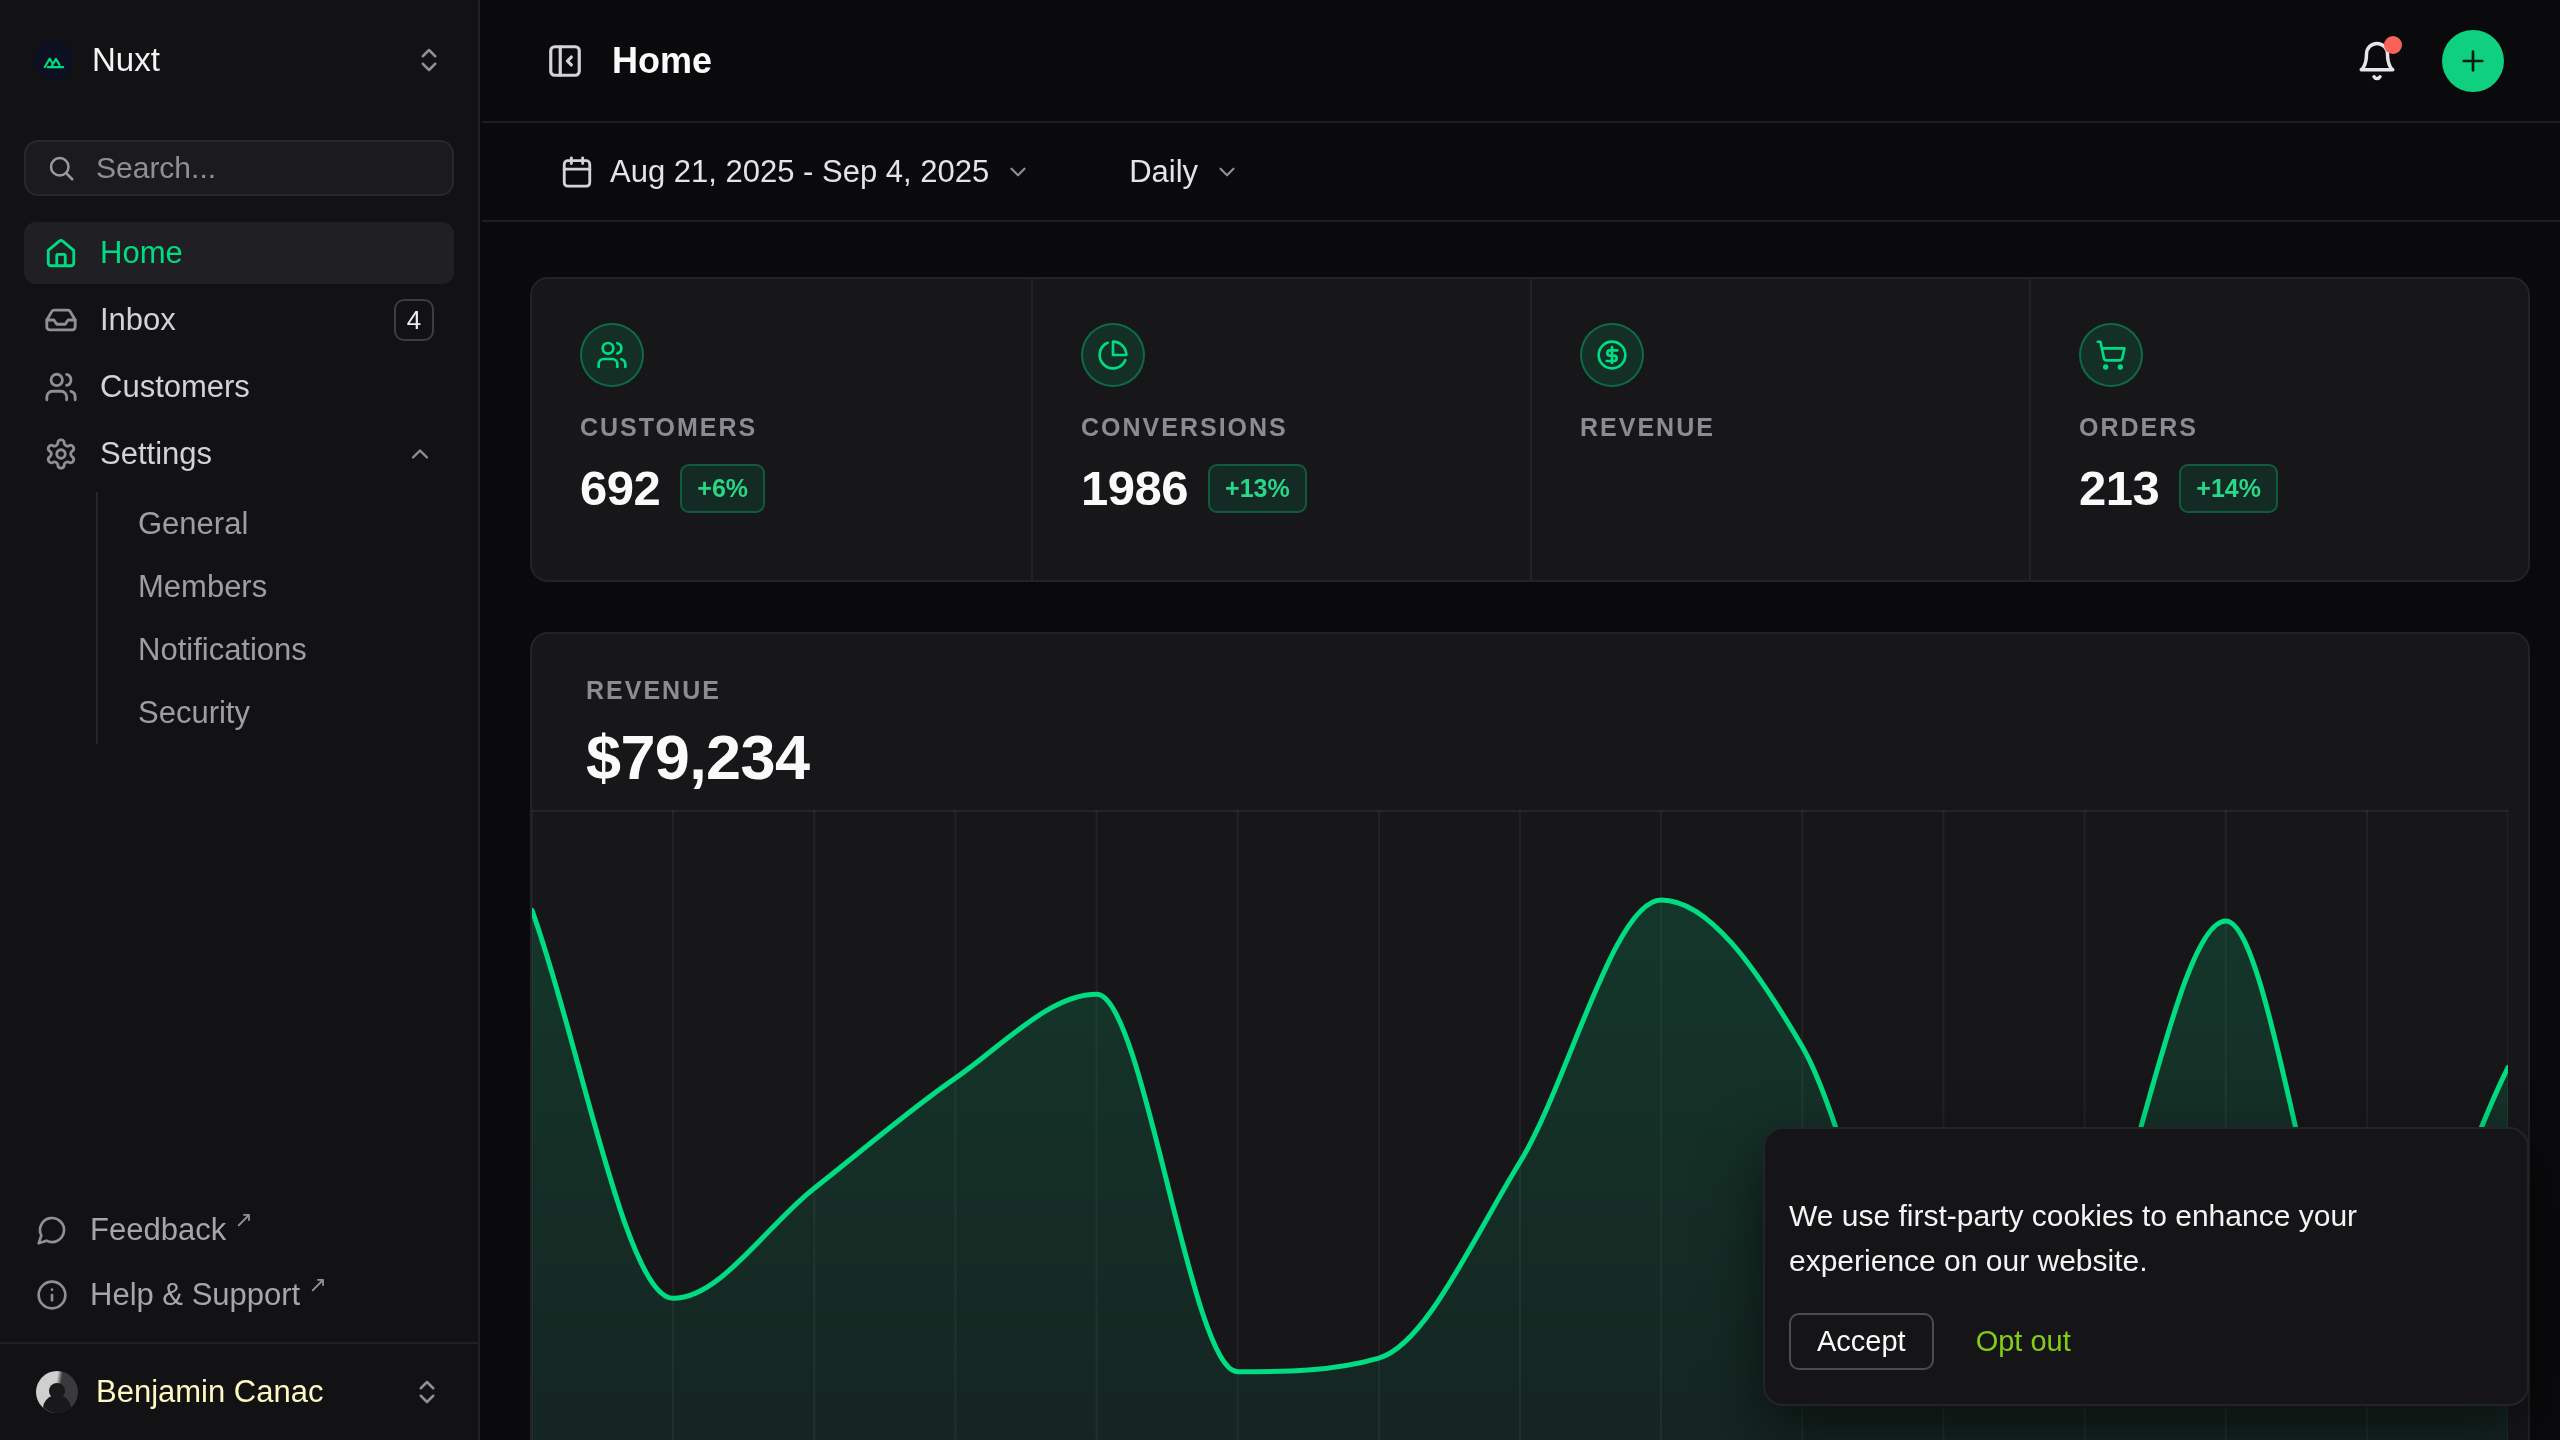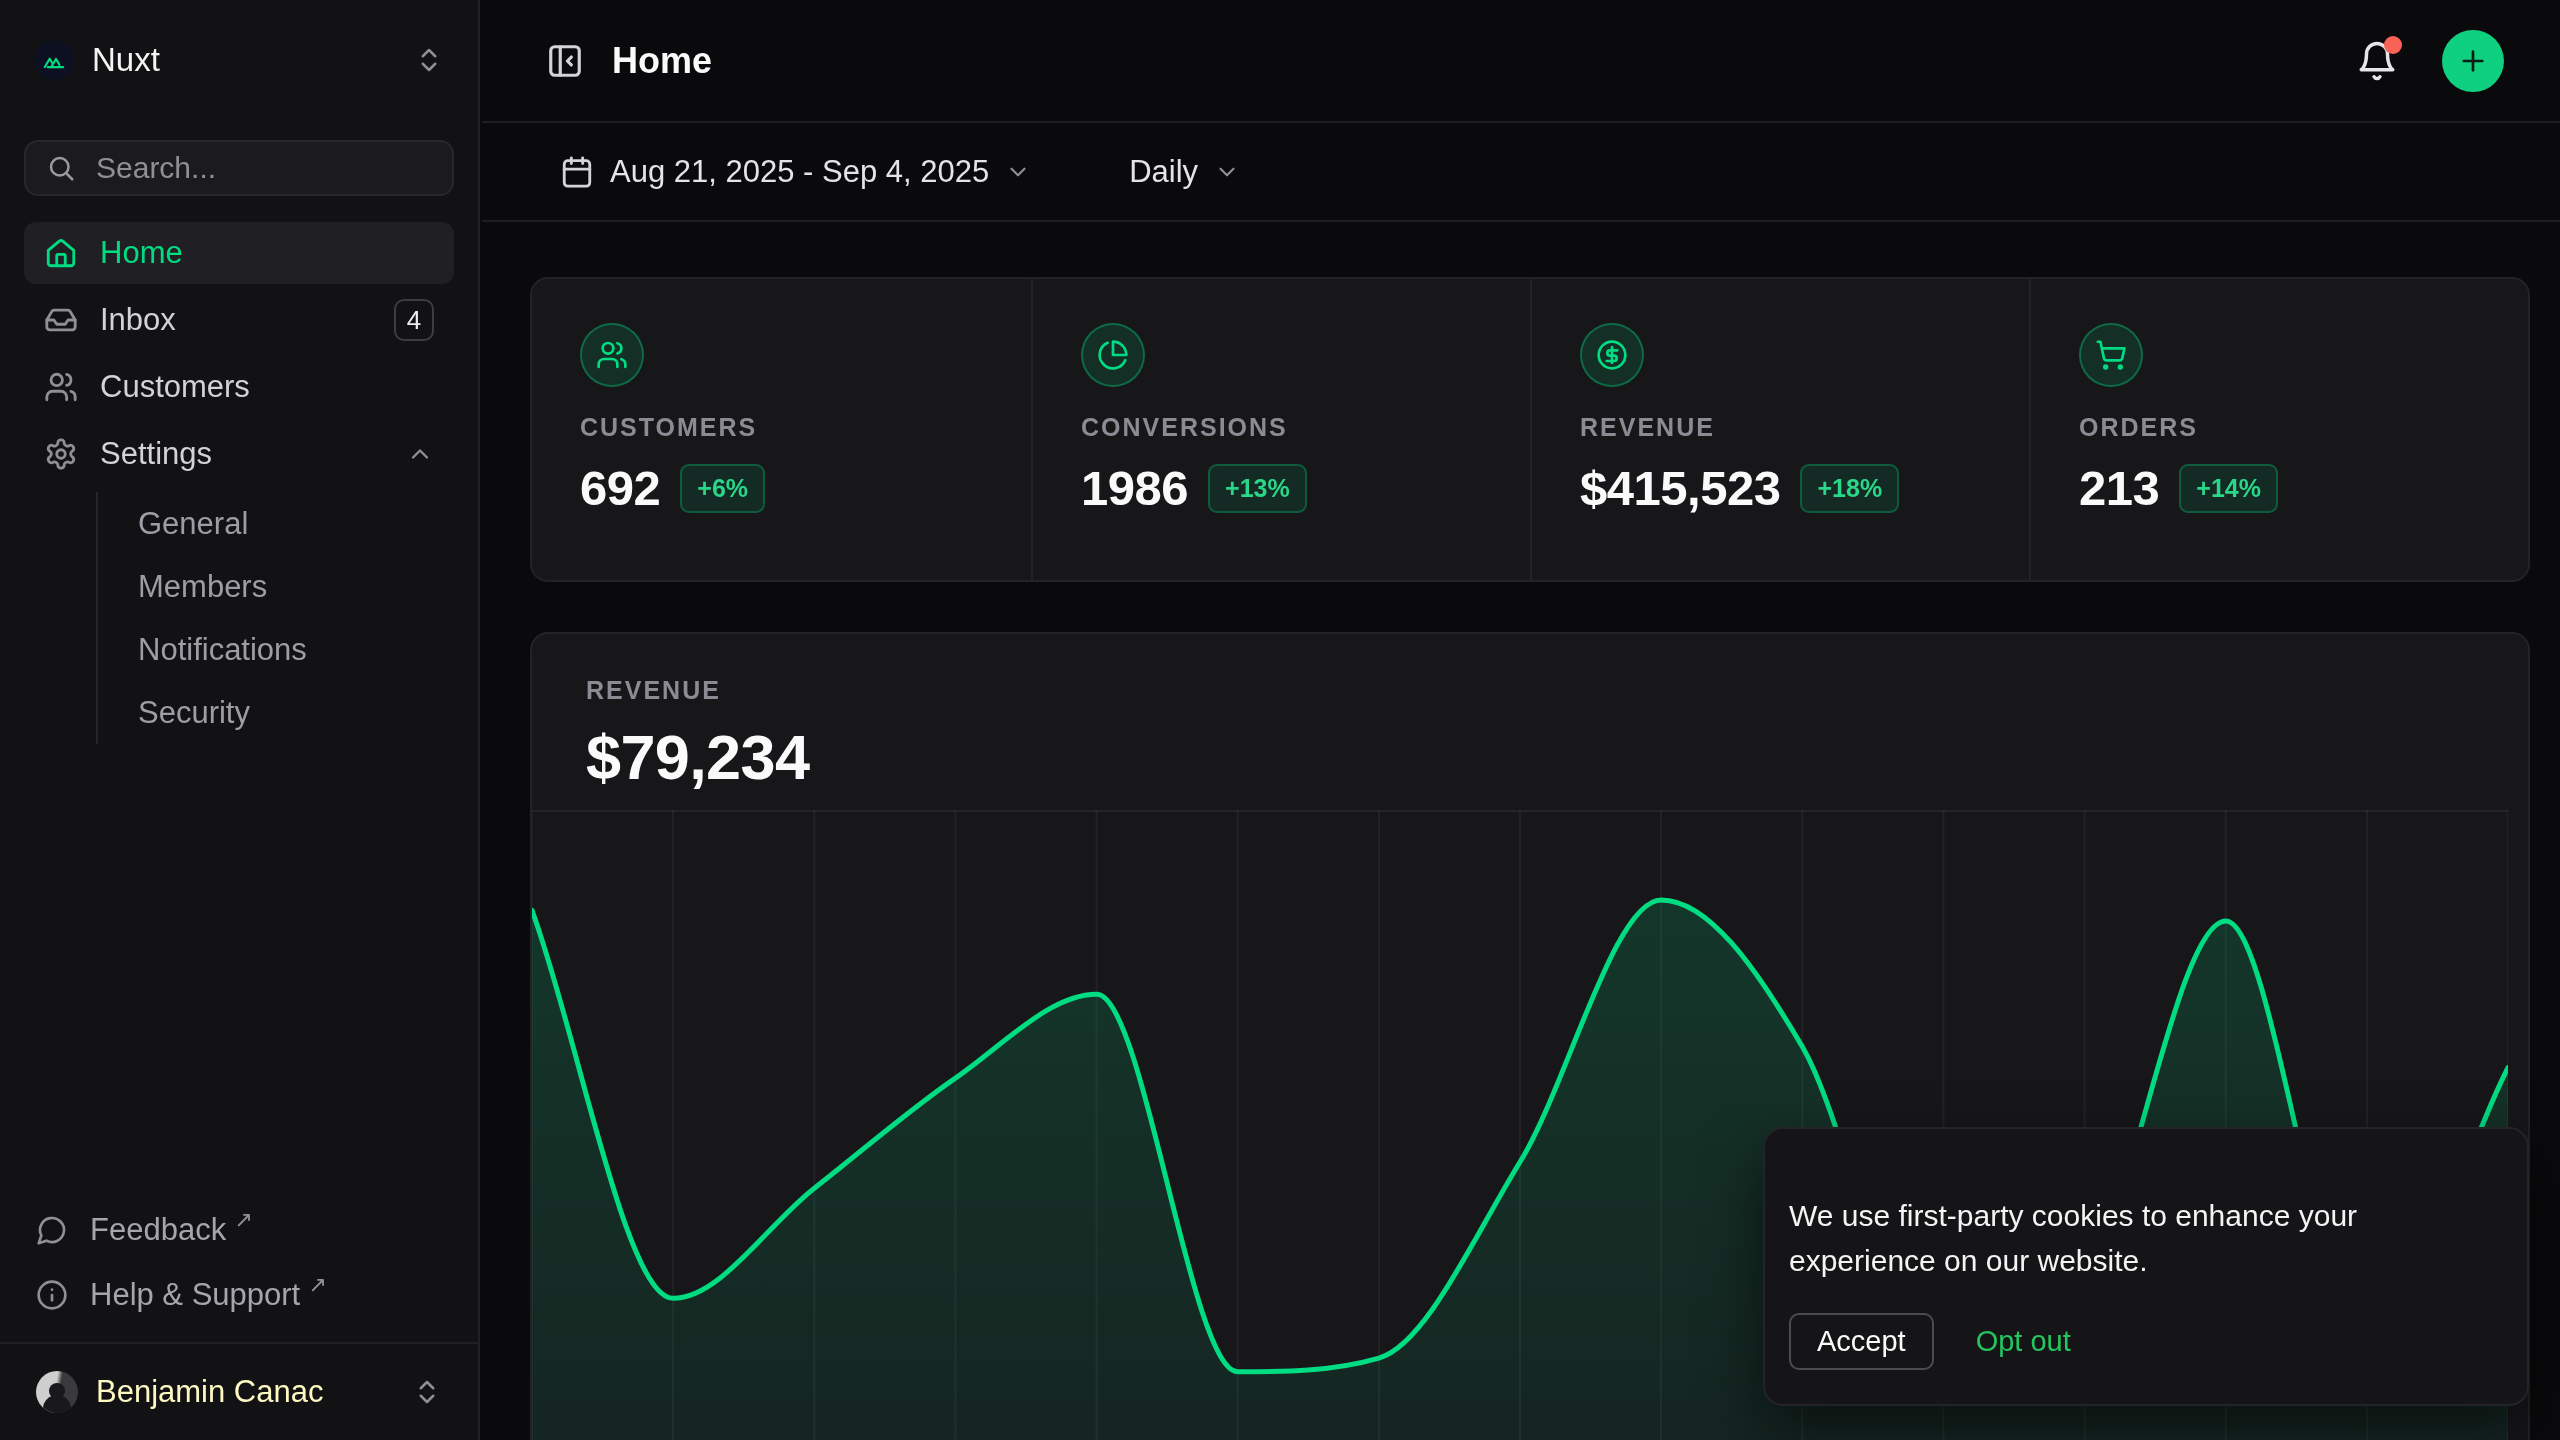--- a/index.html
+++ b/index.html
@@ -86,21 +86,21 @@
   .plot{position:absolute;left:0;right:20px;top:176px;height:700px;}
   .plot svg{width:100%;height:100%;display:block;}
 
   
   .cookie{position:absolute;right:31px;bottom:34px;width:766px;background:#151517;border:2px solid #242428;
           border-radius:20px;padding:34px 24px;box-shadow:0 24px 60px rgba(0,0,0,0.55);}
   .cookie-text{font-size:30px;line-height:45px;color:#f4f4f5;max-width:640px;}
   .cookie-actions{display:flex;align-items:center;gap:38px;margin-top:26px;}
   .btn-accept{background:transparent;border:2px solid #4b4b52;border-radius:10px;color:#fafafa;
               font-size:29px;font-family:inherit;padding:10px 26px;cursor:pointer;}
-  .btn-optout{background:transparent;border:none;color:#22c55e;font-size:29px;font-family:inherit;
+  .btn-optout{background:transparent;border:none;color:#84cc16;font-size:29px;font-family:inherit;
               padding:10px 4px;cursor:pointer;}
 </style>
 </head>
 <body>
 
 <div class="app">
 
   <aside class="sidebar">
 
     <div class="ws-row">
@@ -326,24 +326,20 @@
 
         <div class="stat-cell">
           <div class="stat-icon">
             <svg class="ic" width="32" height="32" viewBox="0 0 24 24">
               <circle cx="12" cy="12" r="10"></circle>
                 <path d="M16 8.5h-5.5a2 2 0 0 0 0 4h3a2 2 0 0 1 0 4H8"></path>
                 <path d="M12 6v12"></path>
             </svg>
           </div>
           <div class="stat-label">REVENUE</div>
-          <div class="stat-valrow">
-            <span class="stat-value">$415,523</span>
-            <span class="delta-badge">+18%</span>
-          </div>
         </div>
 
         <div class="stat-cell">
           <div class="stat-icon">
             <svg class="ic" width="32" height="32" viewBox="0 0 24 24">
               <circle cx="8" cy="21" r="1"></circle>
                 <circle cx="19" cy="21" r="1"></circle>
               <path d="M2.05 2.05h2l2.66 12.42a2 2 0 0 0 2 1.58h9.78a2 2 0 0 0 1.95-1.57l1.65-7.43H5.12"></path>
             </svg>
           </div>

